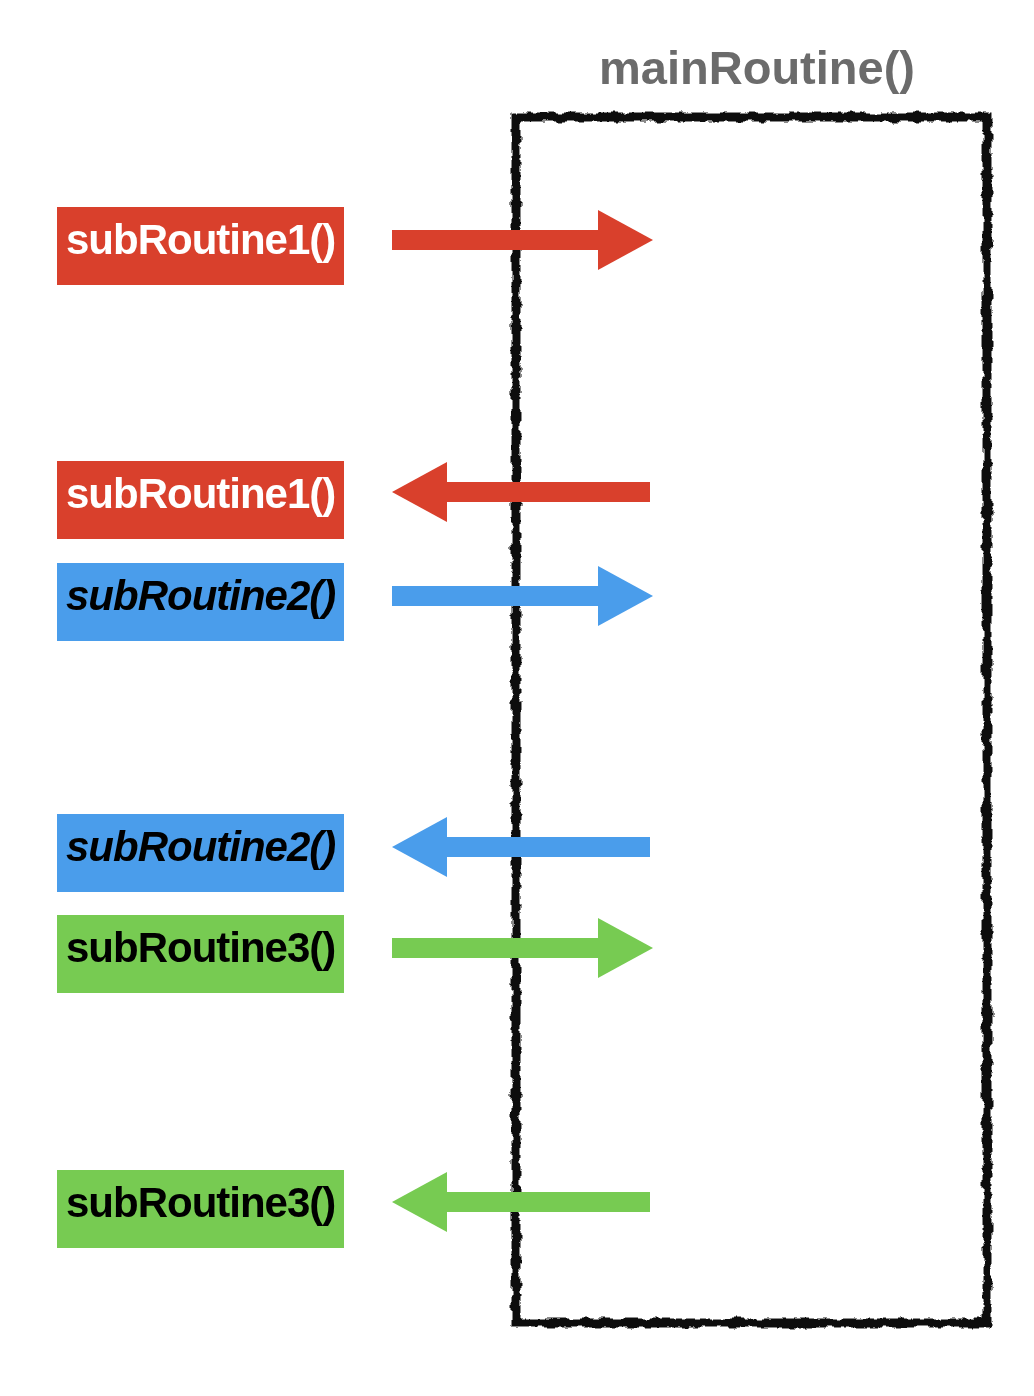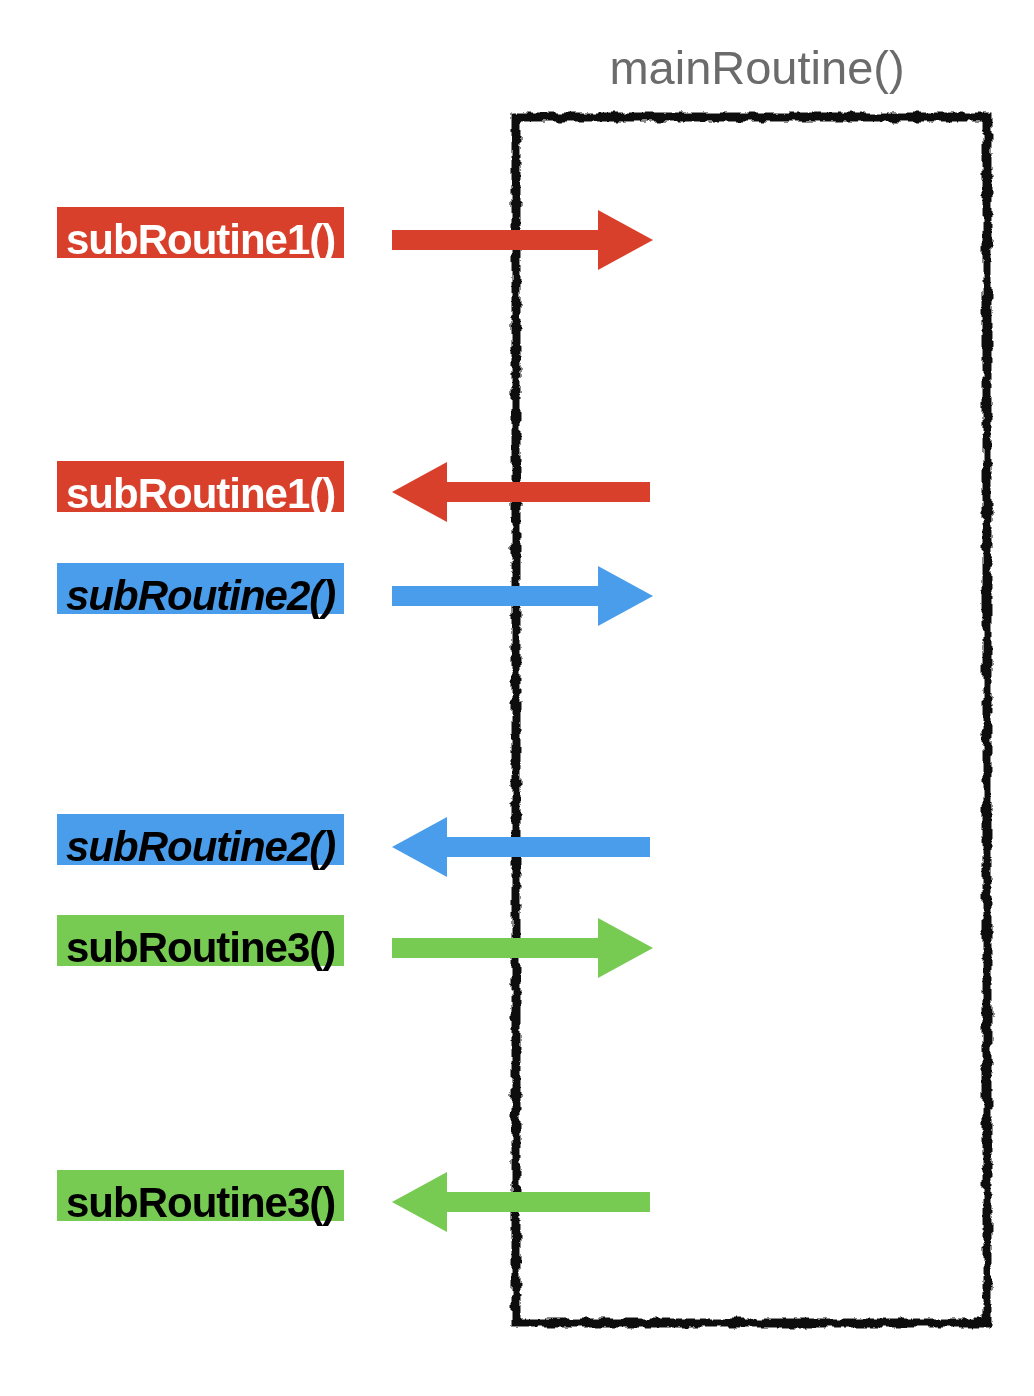--- a/index.html
+++ b/index.html
@@ -8,38 +8,38 @@
     width:1034px;height:1396px;
     background:#ffffff;
     overflow:hidden;
     font-family:"Liberation Sans", sans-serif;
   }
   .title{
     position:absolute;
     left:757px;top:40px;
     transform:translateX(-50%);
     font-size:47px;
-    font-weight:400;
+    font-weight:700;
     white-space:nowrap;
     color:var(--title-text,#6B6B6B);
     z-index:1;
   }
   .box-svg{
     position:absolute;left:0;top:0;
     z-index:1;
   }
   .main-rect{
     fill:none;
     stroke:var(--box-border,#111);
     stroke-width:9px;
   }
   .label{
     position:absolute;
     left:57px;
-    height:51px;
+    height:78px;
     line-height:65px;
     padding:0 9px;
     font-size:42px;
     font-weight:bold;
     letter-spacing:-1px;
     white-space:nowrap;
     z-index:3;
   }
   .bg-red  {background:var(--red);  color:var(--label-text-on-red,#fff);}
   .bg-blue {background:var(--blue); color:var(--label-text-on-blue,#000);font-style:italic;}

